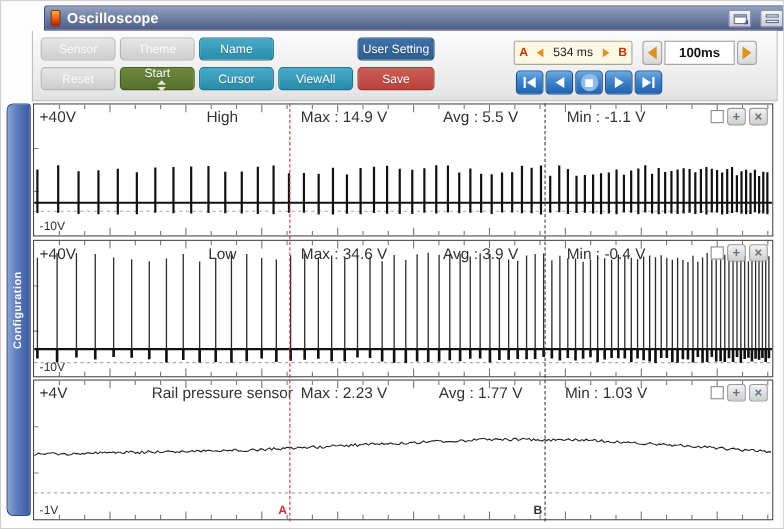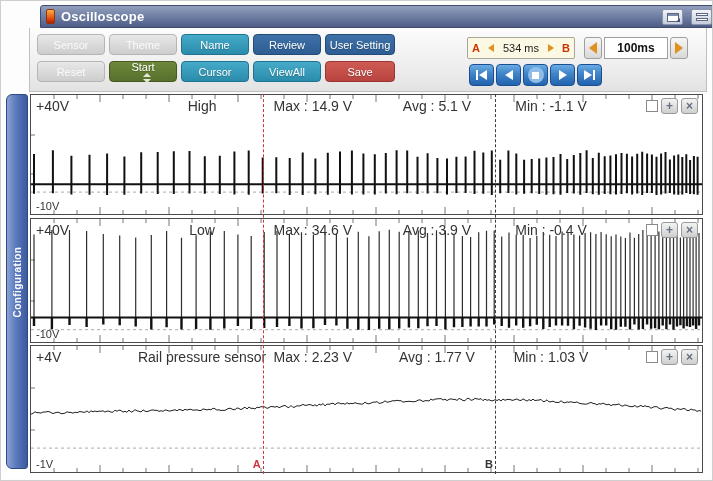--- a/index.html
+++ b/index.html
@@ -111,21 +111,20 @@
           <div class="bar b1"></div>
           <div class="bar b2"></div>
         </div>
     </div>
   </div>
 
   <div class="toolbar">
     <div class="btn gray r1 x1">Sensor</div>
     <div class="btn gray r1 x2">Theme</div>
     <div class="btn teal r1 x3">Name</div>
-    <div class="btn navy r1 x4">Review</div>
     <div class="btn navy r1 x5">User Setting</div>
 
     <div class="btn gray r2 x1">Reset</div>
     <div class="btn green r2 x2">
       <span>Start</span>
       <span class="spinner">
           <i class="up"></i>
           <i class="dn"></i>
         </span>
     </div>
@@ -211,21 +210,21 @@
             <path d="M644,0V4M644,119V115" stroke="#777" stroke-width="1" fill="none"></path>
             <path d="M667,0V4M667,119V115" stroke="#777" stroke-width="1" fill="none"></path>
             <path d="M0,40H4M0,79H4" stroke="#777" stroke-width="1" fill="none"></path>
             <line x1="0" y1="97.1" x2="671" y2="97.1" stroke="#aaa" stroke-width="1" stroke-dasharray="3,3"></line>
             <path d="M3.0,89.3V59.1M3.0,89.3V98.7M21.9,89.3V55.2M21.9,89.3V98.3M40.4,89.3V60.7M40.4,89.3V99.6M58.5,89.3V59.8M58.5,89.3V99.8M76.1,89.3V58.4M76.1,89.3V99.9M93.4,89.3V61.6M93.4,89.3V99.8M110.2,89.3V57.2M110.2,89.3V98.5M126.7,89.3V56.9M126.7,89.3V98.9M142.8,89.3V56.3M142.8,89.3V99.1M158.5,89.3V56.0M158.5,89.3V98.6M173.8,89.3V61.2M173.8,89.3V98.8M188.8,89.3V60.8M188.8,89.3V99.1M203.4,89.3V56.5M203.4,89.3V99.5M217.7,89.3V55.5M217.7,89.3V99.8M231.7,89.3V62.4M231.7,89.3V98.5M245.3,89.3V62.2M245.3,89.3V98.3M258.7,89.3V63.0M258.7,89.3V99.9M271.7,89.3V57.6M271.7,89.3V100.0M284.4,89.3V63.6M284.4,89.3V99.3M296.8,89.3V57.7M296.8,89.3V99.8M309.0,89.3V56.5M309.0,89.3V98.7M320.9,89.3V55.6M320.9,89.3V99.4M332.4,89.3V58.5M332.4,89.3V99.6M343.8,89.3V59.3M343.8,89.3V99.5M354.8,89.3V58.0M354.8,89.3V98.4M365.6,89.3V55.2M365.6,89.3V99.2M376.2,89.3V55.5M376.2,89.3V98.2M386.5,89.3V61.8M386.5,89.3V98.9M396.6,89.3V58.2M396.6,89.3V98.4M406.4,89.3V62.9M406.4,89.3V98.3M416.0,89.3V63.4M416.0,89.3V99.5M425.4,89.3V61.8M425.4,89.3V98.1M434.6,89.3V61.6M434.6,89.3V98.1M443.5,89.3V55.7M443.5,89.3V98.9M452.3,89.3V57.6M452.3,89.3V98.8M460.8,89.3V55.4M460.8,89.3V100.0M469.2,89.3V64.8M469.2,89.3V98.3M477.4,89.3V55.4M477.4,89.3V97.9M485.3,89.3V58.6M485.3,89.3V99.6M493.1,89.3V64.7M493.1,89.3V98.7M500.7,89.3V64.1M500.7,89.3V98.3M508.2,89.3V63.6M508.2,89.3V99.0M515.4,89.3V62.6M515.4,89.3V99.8M522.5,89.3V61.9M522.5,89.3V99.2M529.5,89.3V59.0M529.5,89.3V99.7M536.2,89.3V63.9M536.2,89.3V98.1M542.8,89.3V59.9M542.8,89.3V98.4M549.3,89.3V58.1M549.3,89.3V99.8M555.6,89.3V55.2M555.6,89.3V98.1M561.8,89.3V63.0M561.8,89.3V99.2M567.8,89.3V57.7M567.8,89.3V99.7M573.7,89.3V61.3M573.7,89.3V99.0M579.4,89.3V60.4M579.4,89.3V99.2M585.0,89.3V59.2M585.0,89.3V99.6M590.5,89.3V58.0M590.5,89.3V99.0M595.9,89.3V58.7M595.9,89.3V98.3M601.1,89.3V61.6M601.1,89.3V99.6M606.2,89.3V58.7M606.2,89.3V98.6M611.2,89.3V56.8M611.2,89.3V100.1M616.1,89.3V58.5M616.1,89.3V98.1M620.9,89.3V59.6M620.9,89.3V98.1M625.5,89.3V61.8M625.5,89.3V99.9M630.1,89.3V58.6M630.1,89.3V99.6M634.5,89.3V56.9M634.5,89.3V98.6M638.9,89.3V64.4M638.9,89.3V97.9M643.1,89.3V60.6M643.1,89.3V99.4M647.3,89.3V59.4M647.3,89.3V99.7M651.3,89.3V62.0M651.3,89.3V99.5M655.3,89.3V59.3M655.3,89.3V98.0M659.1,89.3V64.9M659.1,89.3V99.0M662.9,89.3V61.1M662.9,89.3V99.2M666.6,89.3V61.7M666.6,89.3V99.7" stroke="#111" stroke-width="2" fill="none"></path>
             <line x1="0" y1="89.3" x2="671" y2="89.3" stroke="#111" stroke-width="2"></line>
           </svg>
         <span class="lab vlab">+40V</span>
         <span class="lab name">High</span>
         <span class="lab maxl">Max : 14.9 V</span>
-        <span class="lab avgl">Avg : 5.1 V</span>
+        <span class="lab avgl">Avg : 5.5 V</span>
         <span class="lab minl">Min : -1.1 V</span>
         <span class="blab">-10V</span>
         <div class="chctrl">
           <span class="cbx"></span>
           <span class="mini">+</span>
           <span class="mini">×</span>
         </div>
       </div>
 
       <div class="channel ch1">

